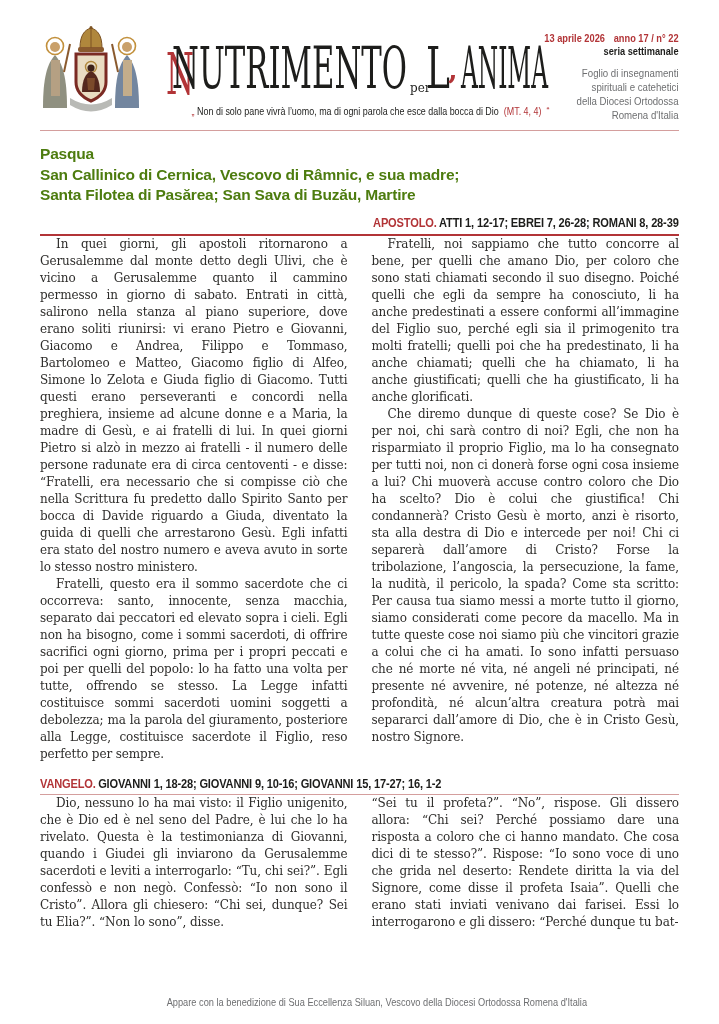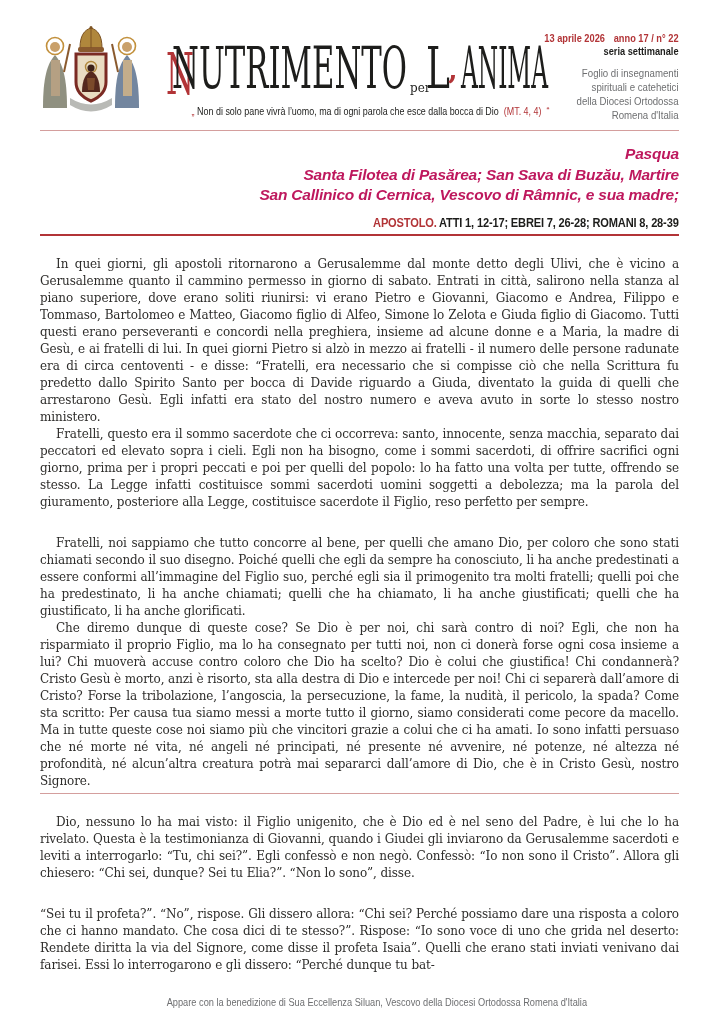--- a/index.html
+++ b/index.html
@@ -29,34 +29,34 @@
   .issue-line .issue-no{margin-left:10px;}
   .issue-sub{font-weight:bold;font-size:10.5px;color:#1d1d1b;margin-top:1px;transform:scaleX(0.88);transform-origin:100% 50%;}
   .org{margin-top:9px;font-size:10.5px;line-height:14px;color:#6e6f71;transform:scaleX(0.92);transform-origin:100% 50%;}
 
   
   .rule-light{height:0;border-top:1.5px solid #d49e9d;}
   .rule-strong{height:0;border-top:2px solid #b23437;margin-top:4px;}
   .rule-vg{margin-top:3px;}
 
   
-  .feast{margin-top:13px;font-family:"Liberation Sans",sans-serif;font-weight:bold;font-style:italic;
-         font-size:15.5px;line-height:20.5px;color:#be185d;letter-spacing:-0.2px;text-align:right;}
+  .feast{margin-top:13px;font-family:"Liberation Sans",sans-serif;font-weight:bold;
+         font-size:15.5px;line-height:20.5px;color:#4d7c0f;letter-spacing:-0.2px;}
 
   
   .section-head{font-family:"Liberation Sans",sans-serif;font-weight:bold;font-size:13.5px;
                 letter-spacing:-0.2px;color:#1d1d1b;white-space:nowrap;}
   .apostolo-head{text-align:right;margin-top:9px;}
   .vangelo-head{text-align:left;margin-top:13px;}
   .shrink-r{display:inline-block;transform:scaleX(0.82);transform-origin:100% 50%;}
   .shrink-l{display:inline-block;transform:scaleX(0.82);transform-origin:0 50%;}
   .section-head .label{margin-right:3px;}
 
   
-  .columns{display:flex;gap:24px;margin-top:20px;flex-direction:column;}
+  .columns{display:flex;gap:24px;margin-top:0;}
   .col{flex:1 1 0;text-align:justify;font-size:12px;line-height:17px;color:#2e2d2b;letter-spacing:-0.1px;}
   .col p{margin:0;padding:0;}
   .col p.ind{text-indent:16px;}
 
   
   .footer{position:absolute;left:0;right:0;bottom:16px;text-align:center;
           font-family:"Liberation Sans",sans-serif;font-size:10.5px;color:#6e6f71;white-space:nowrap;padding-left:35px;}
   .f-shrink{display:inline-block;transform:scaleX(0.88);}
 </style>
 </head>
@@ -126,42 +126,47 @@
         <div>della Diocesi Ortodossa</div>
         <div>Romena d'Italia</div>
       </div>
     </div>
   </div>
 
   <div class="rule-light"></div>
 
   <div class="feast">
     <div>Pasqua</div>
+    <div>San Callinico di Cernica, Vescovo di Râmnic, e sua madre;</div>
     <div>Santa Filotea di Pasărea; San Sava di Buzău, Martire</div>
-    <div>San Callinico di Cernica, Vescovo di Râmnic, e sua madre;</div>
   </div>
 
   <div class="section-head apostolo-head">
     <span class="shrink-r">
       <span class="label red">APOSTOLO.</span><span class="refs">ATTI 1, 12-17; EBREI 7, 26-28; ROMANI 8, 28-39</span>
     </span>
   </div>
   <div class="rule-strong"></div>
 
   <div class="columns">
     <div class="col">
       <p class="ind">In quei giorni, gli apostoli ritornarono a Gerusalemme dal monte detto degli Ulivi, che è vicino a Gerusalemme quanto il cammino permesso in giorno di sabato. Entrati in città, salirono nella stanza al piano superiore, dove erano soliti riunirsi: vi erano Pietro e Giovanni, Giacomo e Andrea, Filippo e Tommaso, Bartolomeo e Matteo, Giacomo figlio di Alfeo, Simone lo Zelota e Giuda figlio di Giacomo. Tutti questi erano perseveranti e concordi nella preghiera, insieme ad alcune donne e a Maria, la madre di Gesù, e ai fratelli di lui. In quei giorni Pietro si alzò in mezzo ai fratelli - il numero delle persone radunate era di circa centoventi - e disse: “Fratelli, era necessario che si compisse ciò che nella Scrittura fu predetto dallo Spirito Santo per bocca di Davide riguardo a Giuda, diventato la guida di quelli che arrestarono Gesù. Egli infatti era stato del nostro numero e aveva avuto in sorte lo stesso nostro ministero.</p>
       <p class="ind">Fratelli, questo era il sommo sacerdote che ci occorreva: santo, innocente, senza macchia, separato dai peccatori ed elevato sopra i cieli. Egli non ha bisogno, come i sommi sacerdoti, di offrire sacrifici ogni giorno, prima per i propri peccati e poi per quelli del popolo: lo ha fatto una volta per tutte, offrendo se stesso. La Legge infatti costituisce sommi sacerdoti uomini soggetti a debolezza; ma la parola del giuramento, posteriore alla Legge, costituisce sacerdote il Figlio, reso perfetto per sempre.</p>
     </div>
     <div class="col">
       <p class="ind">Fratelli, noi sappiamo che tutto concorre al bene, per quelli che amano Dio, per coloro che sono stati chiamati secondo il suo disegno. Poiché quelli che egli da sempre ha conosciuto, li ha anche predestinati a essere conformi all’immagine del Figlio suo, perché egli sia il primogenito tra molti fratelli; quelli poi che ha predestinato, li ha anche chiamati; quelli che ha chiamato, li ha anche giustificati; quelli che ha giustificato, li ha anche glorificati.</p>
       <p class="ind">Che diremo dunque di queste cose? Se Dio è per noi, chi sarà contro di noi? Egli, che non ha risparmiato il proprio Figlio, ma lo ha consegnato per tutti noi, non ci donerà forse ogni cosa insieme a lui? Chi muoverà accuse contro coloro che Dio ha scelto? Dio è colui che giustifica! Chi condannerà? Cristo Gesù è morto, anzi è risorto, sta alla destra di Dio e intercede per noi! Chi ci separerà dall’amore di Cristo? Forse la tribolazione, l’angoscia, la persecuzione, la fame, la nudità, il pericolo, la spada? Come sta scritto: Per causa tua siamo messi a morte tutto il giorno, siamo considerati come pecore da macello. Ma in tutte queste cose noi siamo più che vincitori grazie a colui che ci ha amati. Io sono infatti persuaso che né morte né vita, né angeli né principati, né presente né avvenire, né potenze, né altezza né profondità, né alcun’altra creatura potrà mai separarci dall’amore di Dio, che è in Cristo Gesù, nostro Signore.</p>
     </div>
   </div>
 
+  <div class="section-head vangelo-head">
+    <span class="shrink-l">
+      <span class="label red">VANGELO.</span><span class="refs">GIOVANNI 1, 18-28; GIOVANNI 9, 10-16; GIOVANNI 15, 17-27; 16, 1-2</span>
+    </span>
+  </div>
   <div class="rule-light rule-vg"></div>
 
   <div class="columns">
     <div class="col">
       <p class="ind">Dio, nessuno lo ha mai visto: il Figlio unigenito, che è Dio ed è nel seno del Padre, è lui che lo ha rivelato. Questa è la testimonianza di Giovanni, quando i Giudei gli inviarono da Gerusalemme sacerdoti e leviti a interrogarlo: “Tu, chi sei?”. Egli confessò e non negò. Confessò: “Io non sono il Cristo”. Allora gli chiesero: “Chi sei, dunque? Sei tu Elia?”. “Non lo sono”, disse.</p>
     </div>
     <div class="col">
       <p>“Sei tu il profeta?”. “No”, rispose. Gli dissero allora: “Chi sei? Perché possiamo dare una risposta a coloro che ci hanno mandato. Che cosa dici di te stesso?”. Rispose: “Io sono voce di uno che grida nel deserto: Rendete diritta la via del Signore, come disse il profeta Isaia”. Quelli che erano stati inviati venivano dai farisei. Essi lo interrogarono e gli dissero: “Perché dunque tu bat-</p>
     </div>
   </div>

